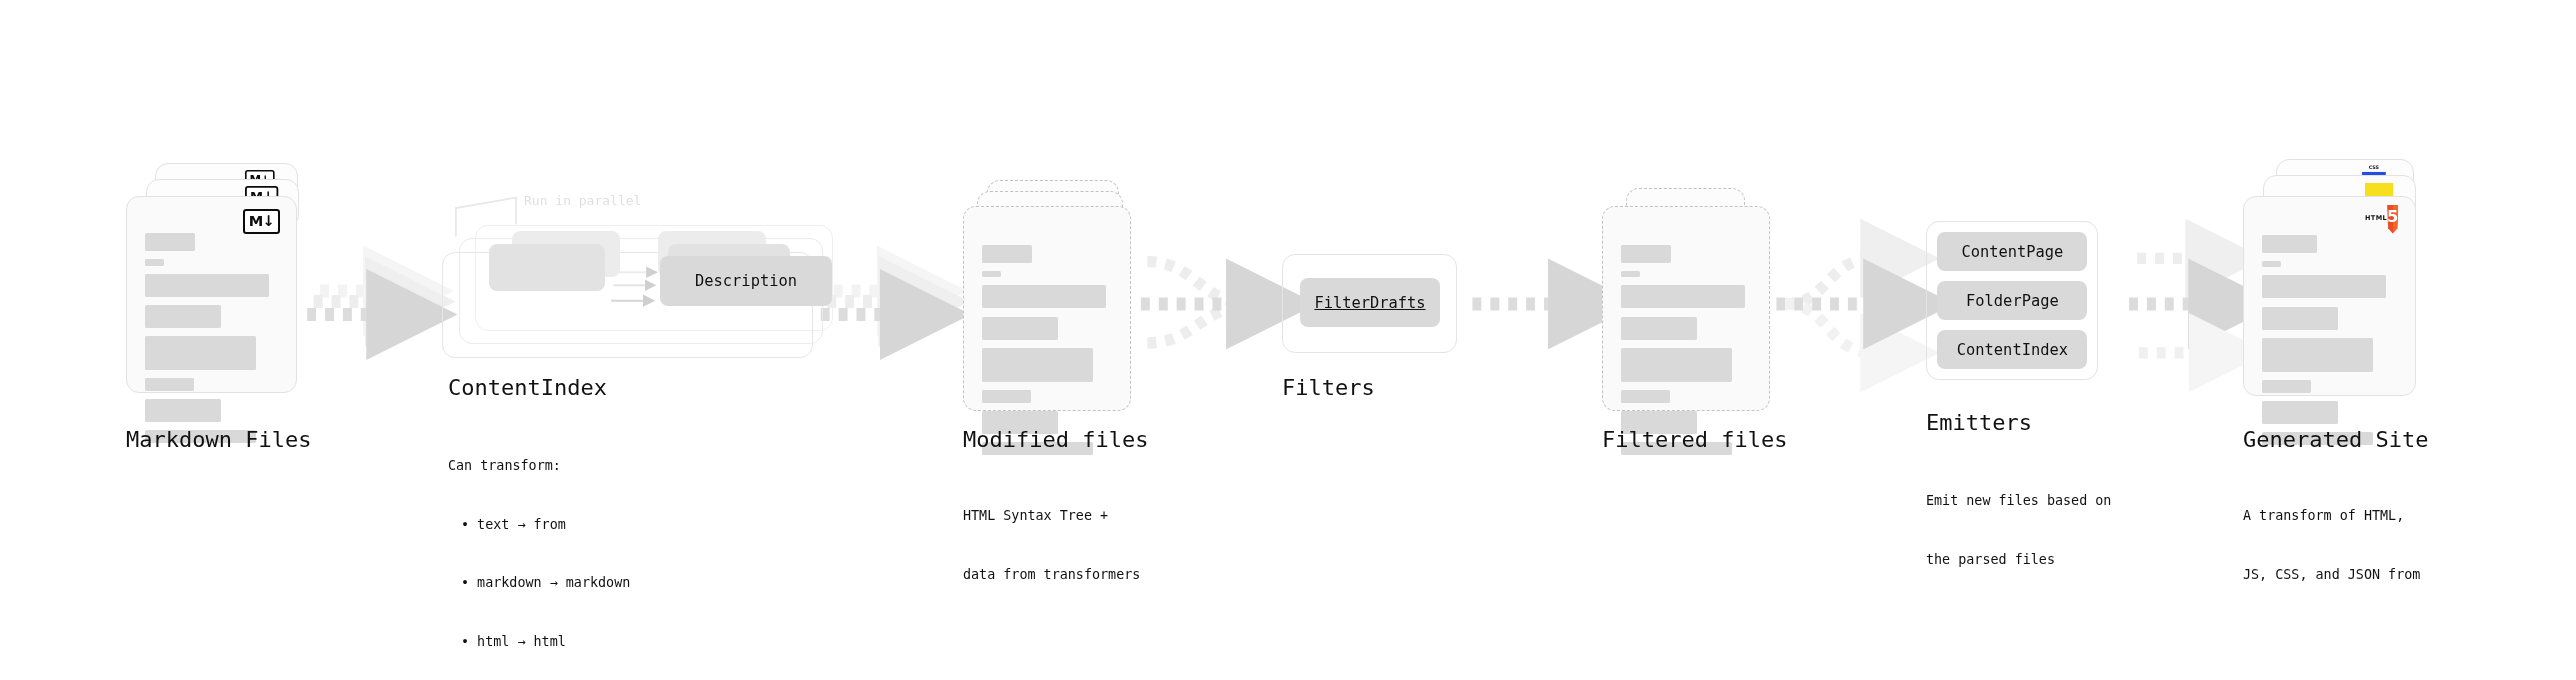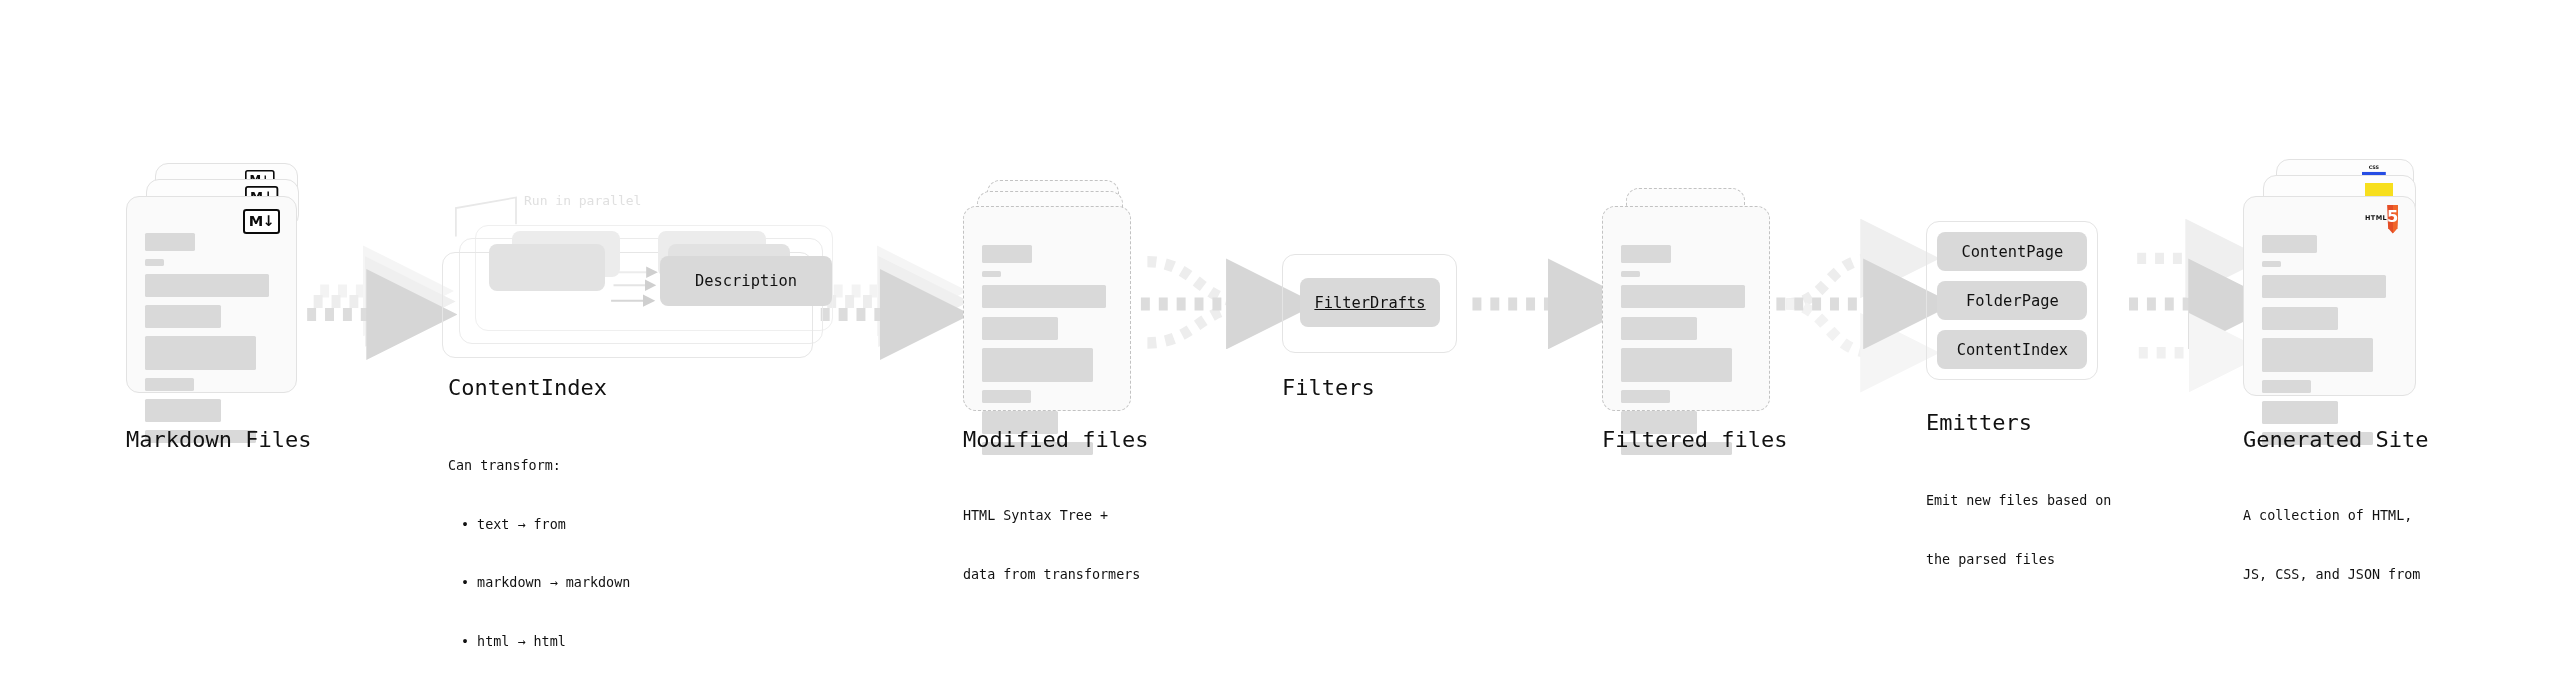--- a/index.html
+++ b/index.html
@@ -318,18 +318,18 @@
     </div>
     <div class="html5" style="left:122px;top:42px;">
       <div class="h5txt">HTML</div>
       <div class="h5shield">
         <div class="h5five">5</div>
       </div>
     </div>
   </div>
   <div class="title" style="left:2243px;top:427px;">Generated Site</div>
   <div class="sub" style="left:2243px;top:467px;">
-    <div>A collection of HTML,</div>
+    <div>A transform of HTML,</div>
     <div>JS, CSS, and JSON from</div>
   </div>
 
 </div>
 
 
 </body></html>

